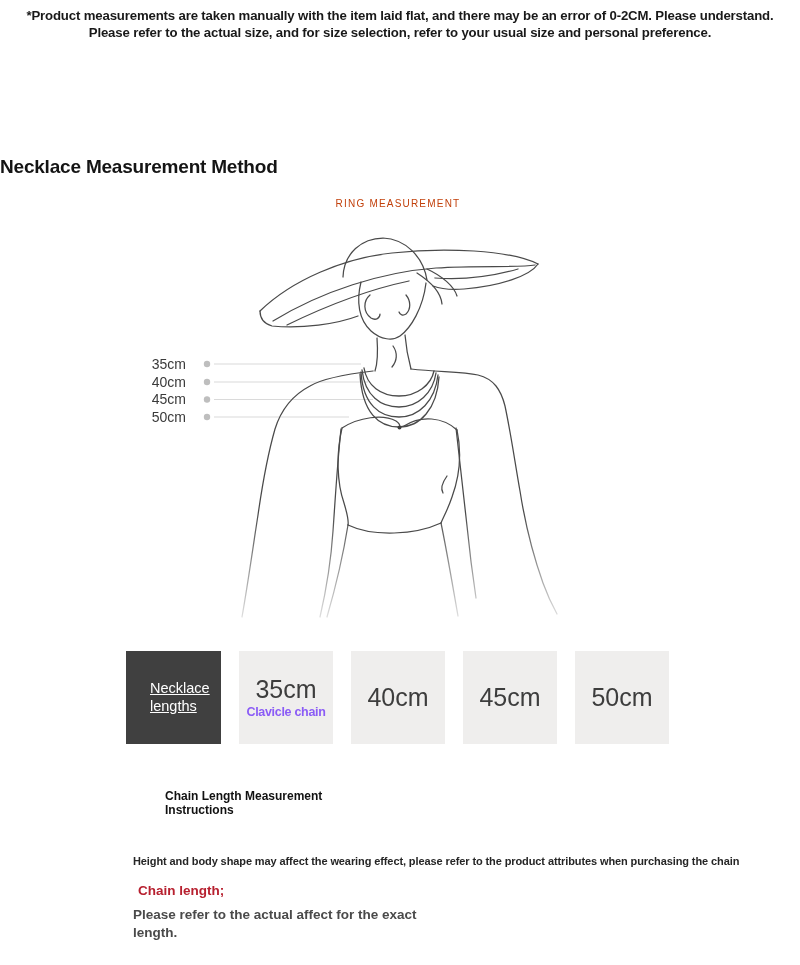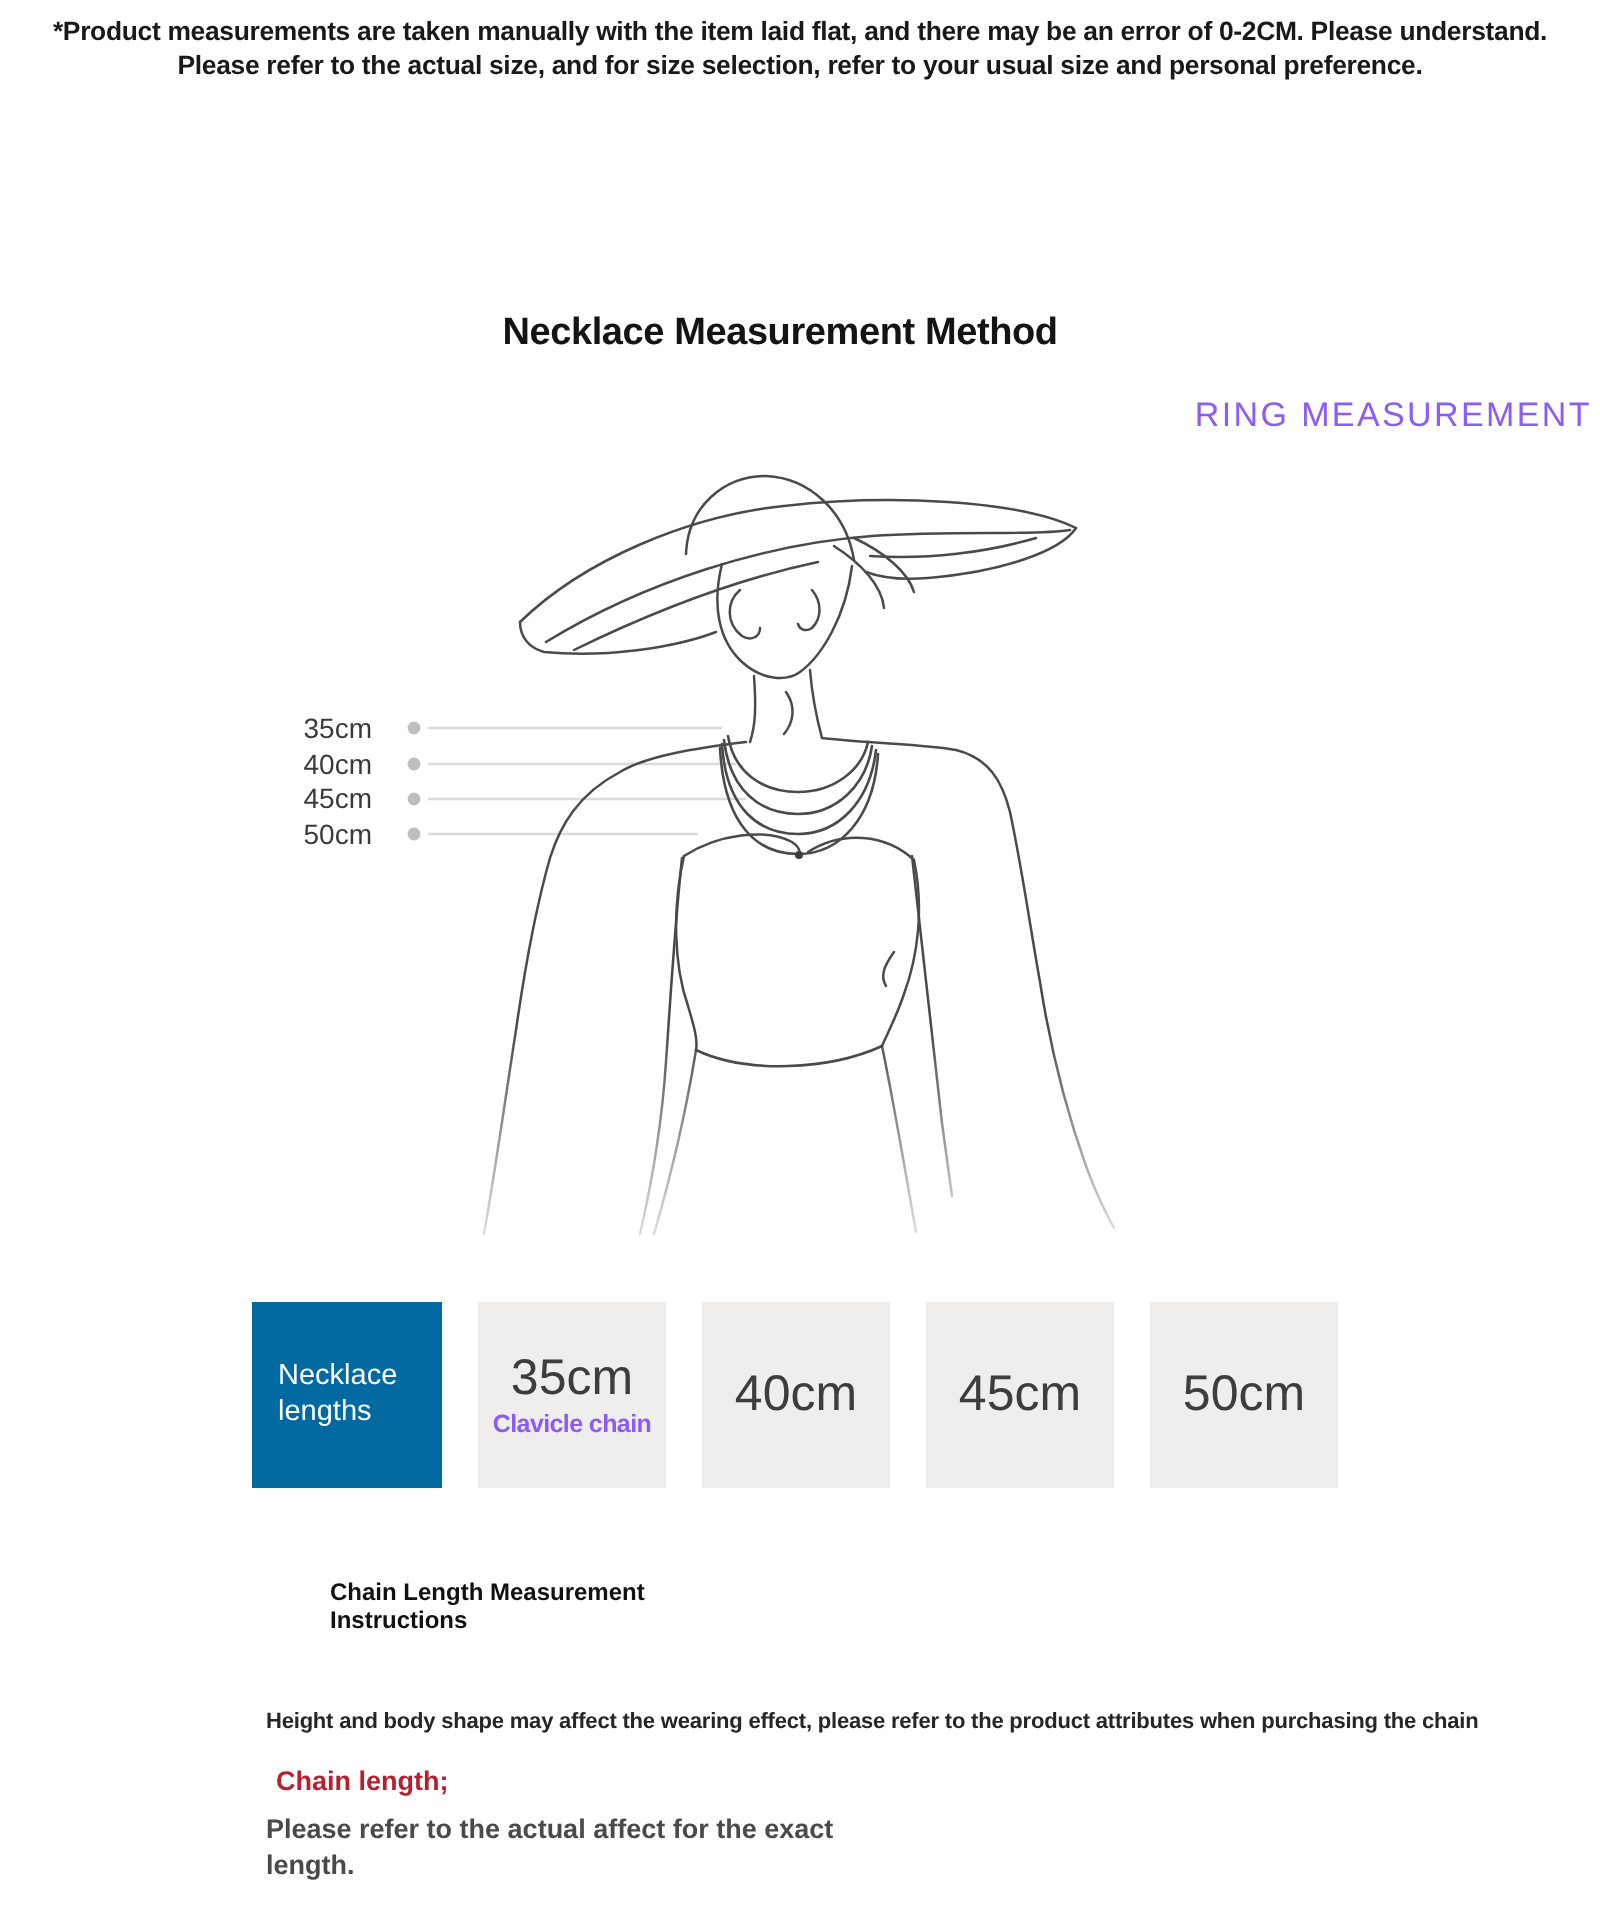--- a/index.html
+++ b/index.html
@@ -18,28 +18,27 @@
     padding:0 8px;
     text-align:center;
     font-size:13.2px; font-weight:700; line-height:17.2px;
     letter-spacing:-0.15px;
     color:#191919;
   }
 
   
   .title {
     position:absolute; top:156px; left:0; width:780px;
-    text-align:center;
     font-size:19px; font-weight:700; color:#141414;
     letter-spacing:-0.2px;
   }
   .subtitle {
     position:absolute; top:198px; left:0; width:796px;
-    text-align:right;
-    font-size:17px; font-weight:400; color:#8b5cf6;
+    text-align:center;
+    font-size:10px; font-weight:400; color:#c2410c;
     letter-spacing:1.2px;
   }
 
   
   .figure-wrap { position:absolute; left:90px; top:225px; width:470px; height:400px; }
   .figure-wrap svg { display:block; }
 
   
   .len-label {
     position:absolute; left:148px; width:38px; height:18px;
@@ -52,24 +51,24 @@
   .boxes {
     position:absolute; left:126px; top:651px;
     display:flex; gap:18px;
   }
   .box {
     height:93px;
     display:flex; flex-direction:column; justify-content:center;
   }
   .box.dark {
     width:95px;
-    background:#0369a1;
+    background:#404040;
     color:#ffffff;
-    padding-left:13px;
-    font-size:14.5px; line-height:17.5px; font-weight:400;
+    padding-left:24px;
+    font-size:14.5px; line-height:17.5px; font-weight:400;text-decoration:underline;
   }
   .box.light {
     width:94px;
     background:#efeeed;
     align-items:center; text-align:center;
   }
   .box .size { font-size:25px; line-height:27px; font-weight:400; color:#3d3d3d; }
   .box .name { font-size:12.5px; font-weight:700; color:#8b5cf6; letter-spacing:-0.3px; margin-top:2px; }
   .box .name:empty { display:none; }
 

